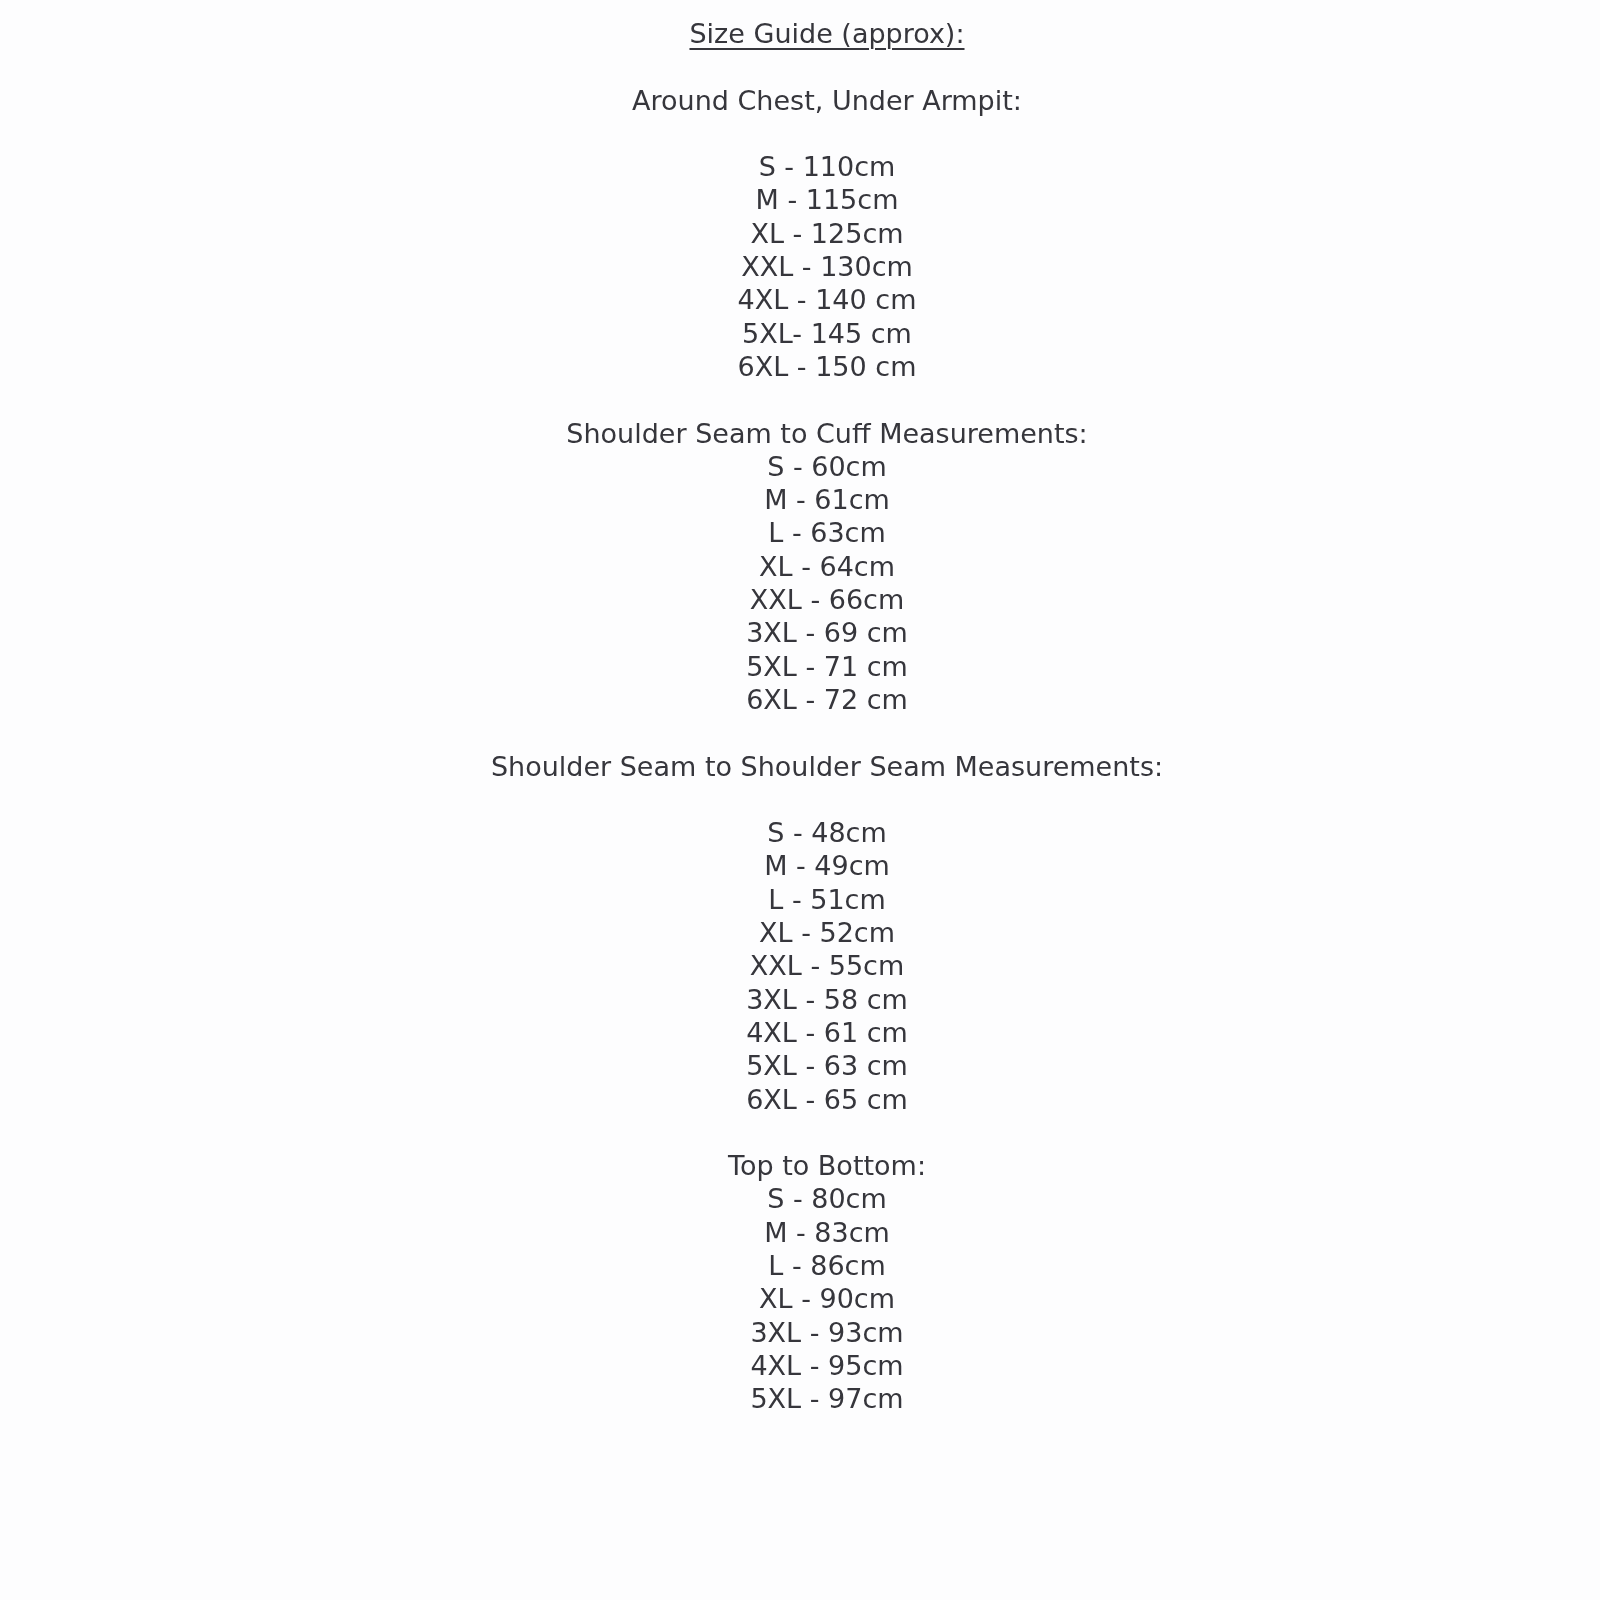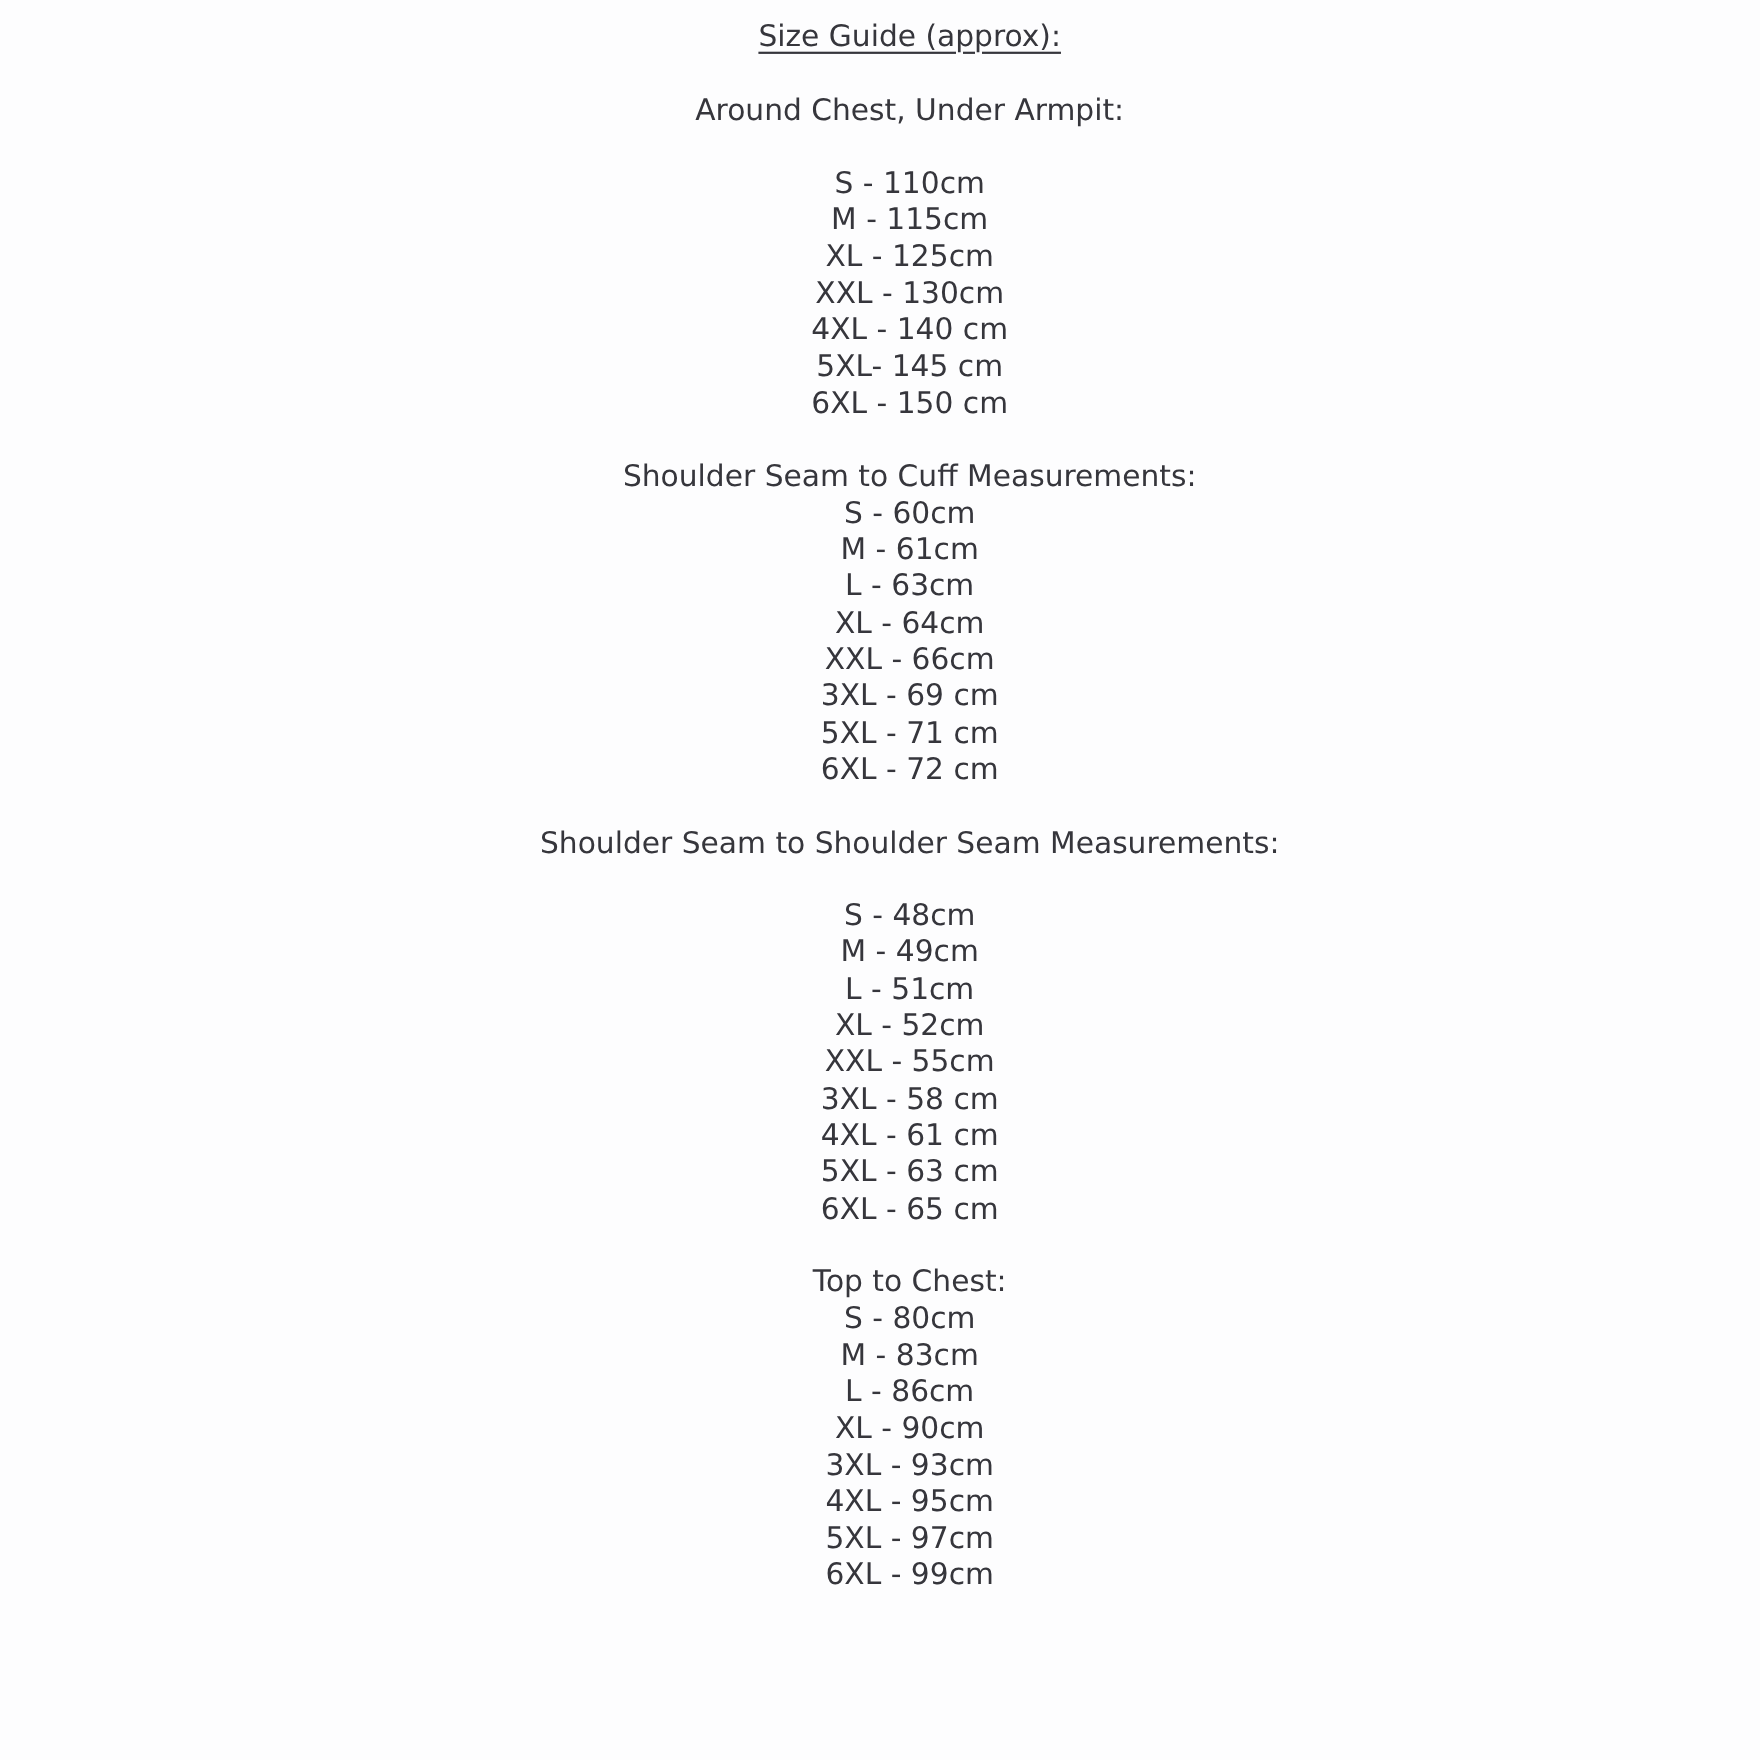--- a/index.html
+++ b/index.html
@@ -81,24 +81,23 @@
     <p class="line">XXL - 55cm</p>
     <p class="line">3XL - 58 cm</p>
     <p class="line">4XL - 61 cm</p>
     <p class="line">5XL - 63 cm</p>
     <p class="line">6XL - 65 cm</p>
   </section>
 
   <div class="line blank"></div>
 
   <section>
-    <p class="line heading">Top to Chest:</p>
+    <p class="line heading">Top to Bottom:</p>
     <p class="line">S - 80cm</p>
     <p class="line">M - 83cm</p>
     <p class="line">L - 86cm</p>
     <p class="line">XL - 90cm</p>
     <p class="line">3XL - 93cm</p>
     <p class="line">4XL - 95cm</p>
     <p class="line">5XL - 97cm</p>
-    <p class="line">6XL - 99cm</p>
   </section>
 
 </div>
 
 </body></html>

